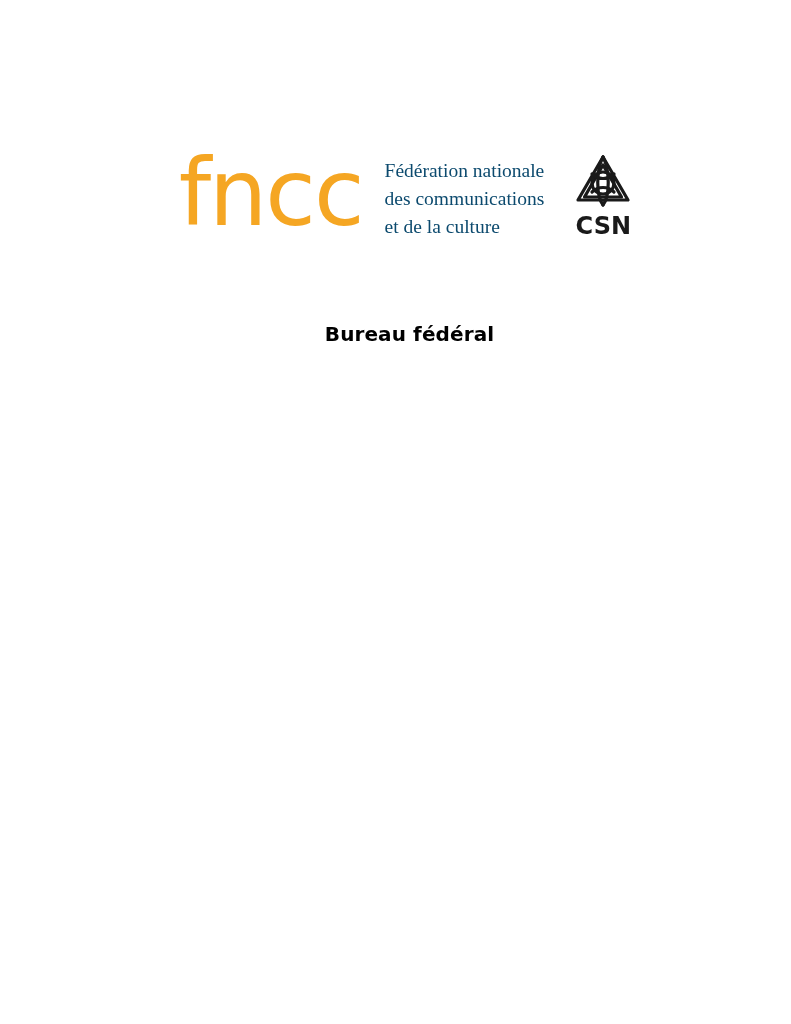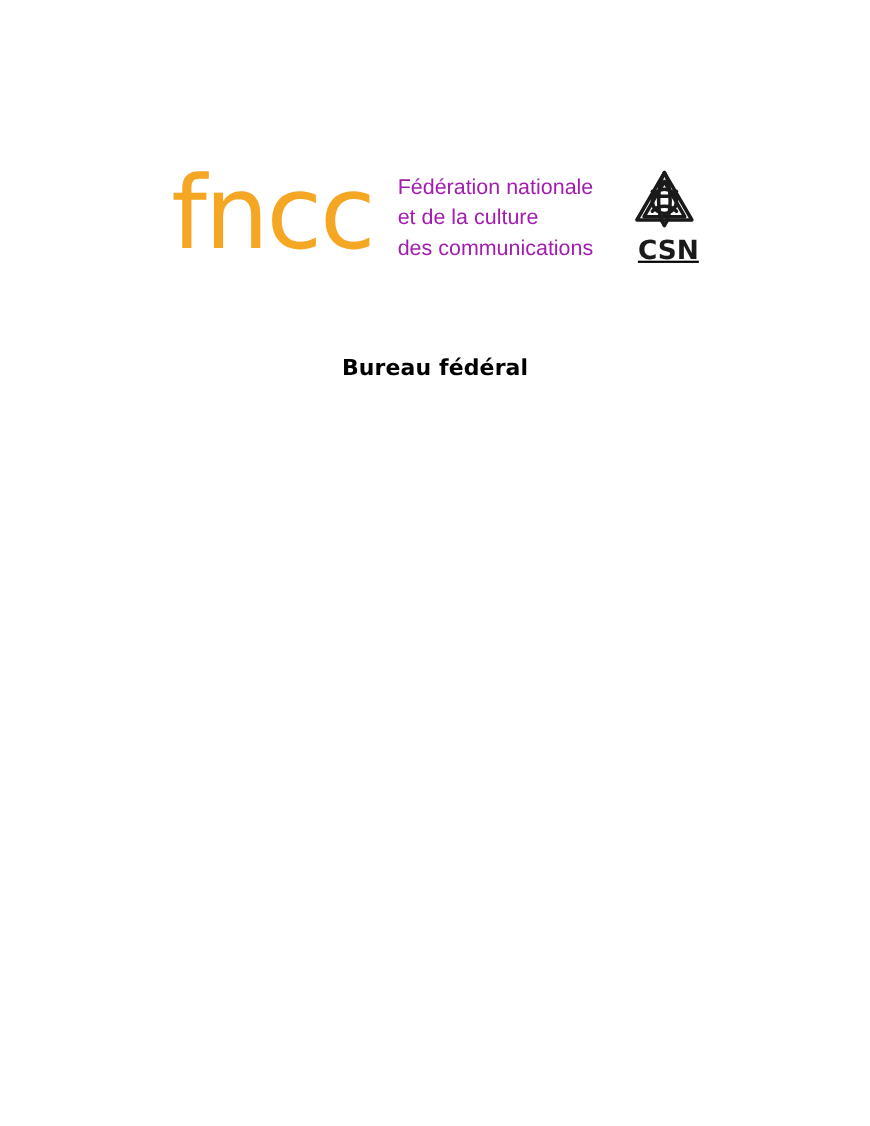--- a/index.html
+++ b/index.html
@@ -14,20 +14,21 @@
     color: #000000;
     position: relative;
     overflow: hidden;
   }
 
   .page {
     width: 744px;
     height: 1024px;
     position: relative;
     background: #ffffff;
+    margin-left: 14px;
   }
 
   
   .header {
     position: absolute;
     top: 150px;
     left: 0;
     width: 791px;
     display: flex;
     justify-content: center;
@@ -44,38 +45,37 @@
     font-family: "DejaVu Sans", sans-serif;
     font-size: 92px;
     line-height: 0.86;
     font-weight: 400;
     color: #f5a623;
     letter-spacing: -2px;
     padding-bottom: 6px;
   }
 
   .fncc-tagline {
-    font-family: Liberation Sans, sans-serif;
+    font-family: Liberation Serif, serif;
     font-size: 19.5px;
     line-height: 1.42;
-    color: #a21caf;
+    color: #0c4a6e;
     white-space: nowrap;
     padding-top: 4px;
   }
   .fncc-tagline div { display: block; }
 
   .csn-logo {
     width: 74px;
     height: 92px;
     display: flex;
     flex-direction: column;
-    align-items: flex-end;
+    align-items: center;
     justify-content: flex-start;
     padding-top: 2px;
-    text-decoration: underline;
   }
   .csn-mark { display: block; }
   .csn-text {
     font-family: "DejaVu Sans", sans-serif;
     font-weight: 700;
     font-size: 24px;
     letter-spacing: 0px;
     color: #1a1a1a;
     margin-top: -2px;
   }
@@ -103,22 +103,22 @@
 
 <div class="page">
 
   <div class="header">
     <div class="logo-row">
 
       <div class="fncc-wordmark">fncc</div>
 
       <div class="fncc-tagline">
         <div>Fédération nationale</div>
+        <div>des communications</div>
         <div>et de la culture</div>
-        <div>des communications</div>
       </div>
 
       <div class="csn-logo">
         <span class="csn-mark">
           <svg width="62" height="58" viewBox="0 0 62 58" xmlns="http://www.w3.org/2000/svg">
             <g fill="none" stroke="#1a1a1a" stroke-width="3.2" stroke-linecap="round" stroke-linejoin="round">
               <path d="M31 5 L56 48 L6 48 Z"></path>
               <path d="M31 13 L49.5 45 L12.5 45 Z"></path>
               <circle cx="31" cy="31" r="11"></circle>
               <path d="M20 22 C26 28, 36 28, 42 22"></path>

